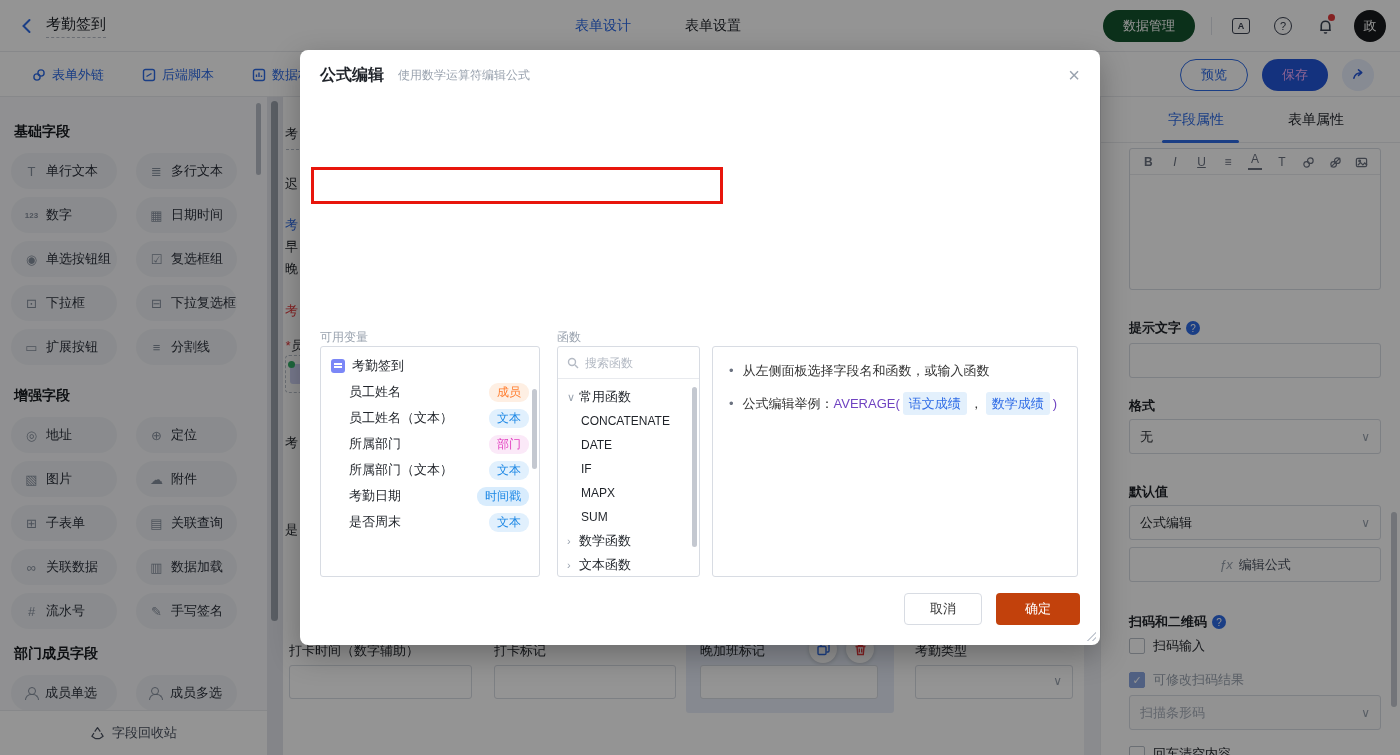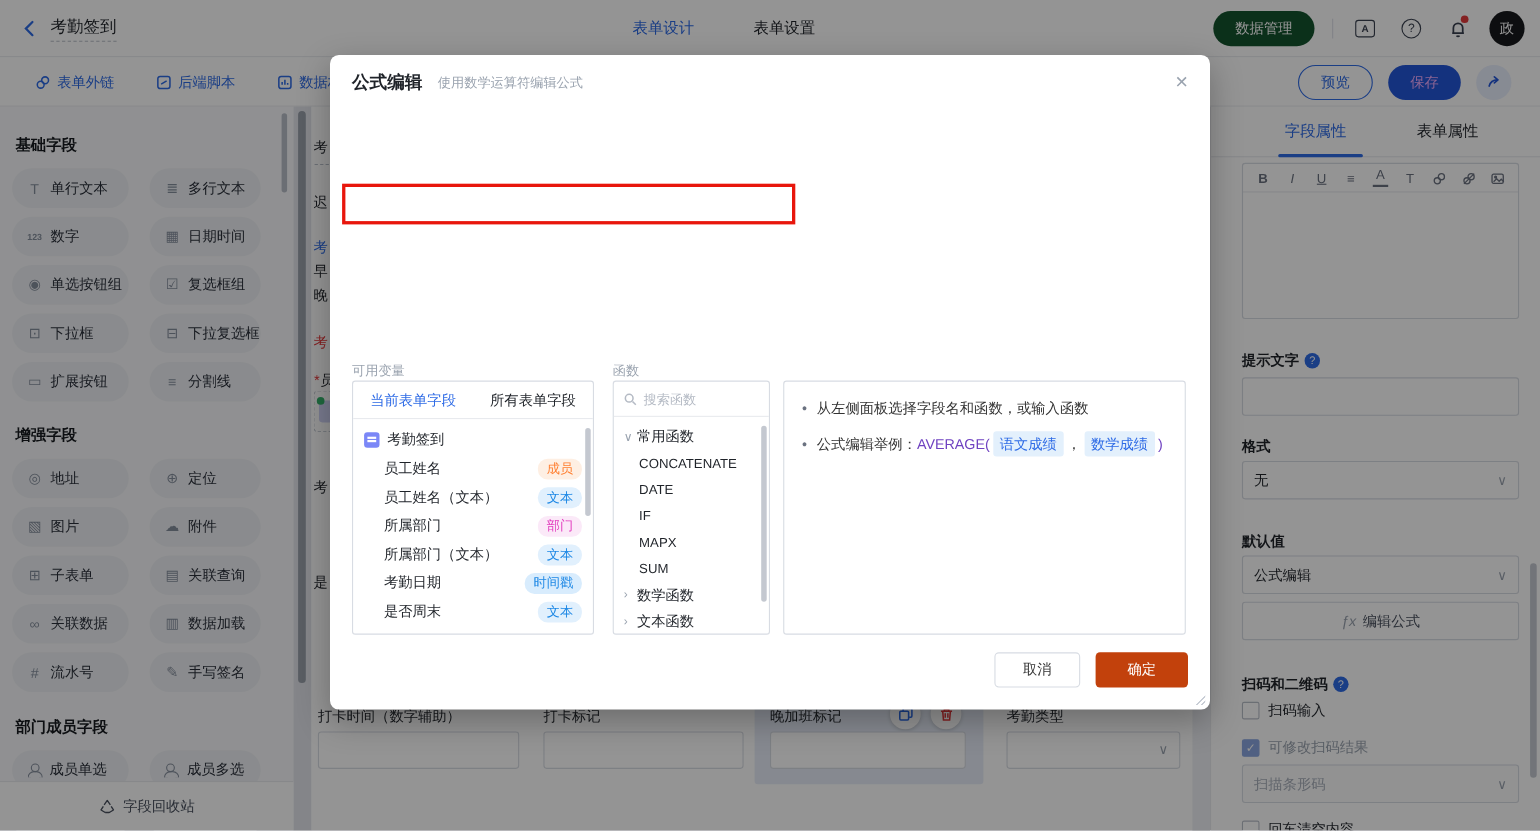--- a/index.html
+++ b/index.html
@@ -295,21 +295,21 @@
           </div>
         <div class="pill">
             <span class="gly">#</span>
             <span>流水号</span>
           </div>
         <div class="pill">
             <span class="gly">✎</span>
             <span>手写签名</span>
           </div>
       </div>
-      <div class="sec-title" style="margin-top:23px;">部门成员字段</div>
+      <div class="sec-title" style="margin-top:16px;">部门成员字段</div>
       <div class="pill-grid">
         <div class="pill">
             <span class="person"></span>
             <span>成员单选</span>
           </div>
         <div class="pill">
             <span class="person persons"></span>
             <span>成员多选</span>
           </div>
         <div class="pill"></div>
@@ -452,24 +452,20 @@
     <span class="m-title">公式编辑</span>
     <span class="m-sub">使用数学运算符编辑公式</span>
     <span class="m-close">×</span>
   </div>
 
 
   <span class="sec-lbl" style="left:20px; top:279px;">可用变量</span>
   <span class="sec-lbl" style="left:257px; top:279px;">函数</span>
 
   <div class="panel vars">
-    <div class="v-tabs">
-      <span class="v-tab active">当前表单字段</span>
-      <span class="v-tab">所有表单字段</span>
-    </div>
     <div class="v-row" style="margin-top:6px;">
         <span class="doc"></span>
         <span>考勤签到</span>
       </div>
     <div class="v-row child">
         <span>员工姓名</span>
         <span class="badge b-member">成员</span>
       </div>
     <div class="v-row child">
         <span>员工姓名（文本）</span>

